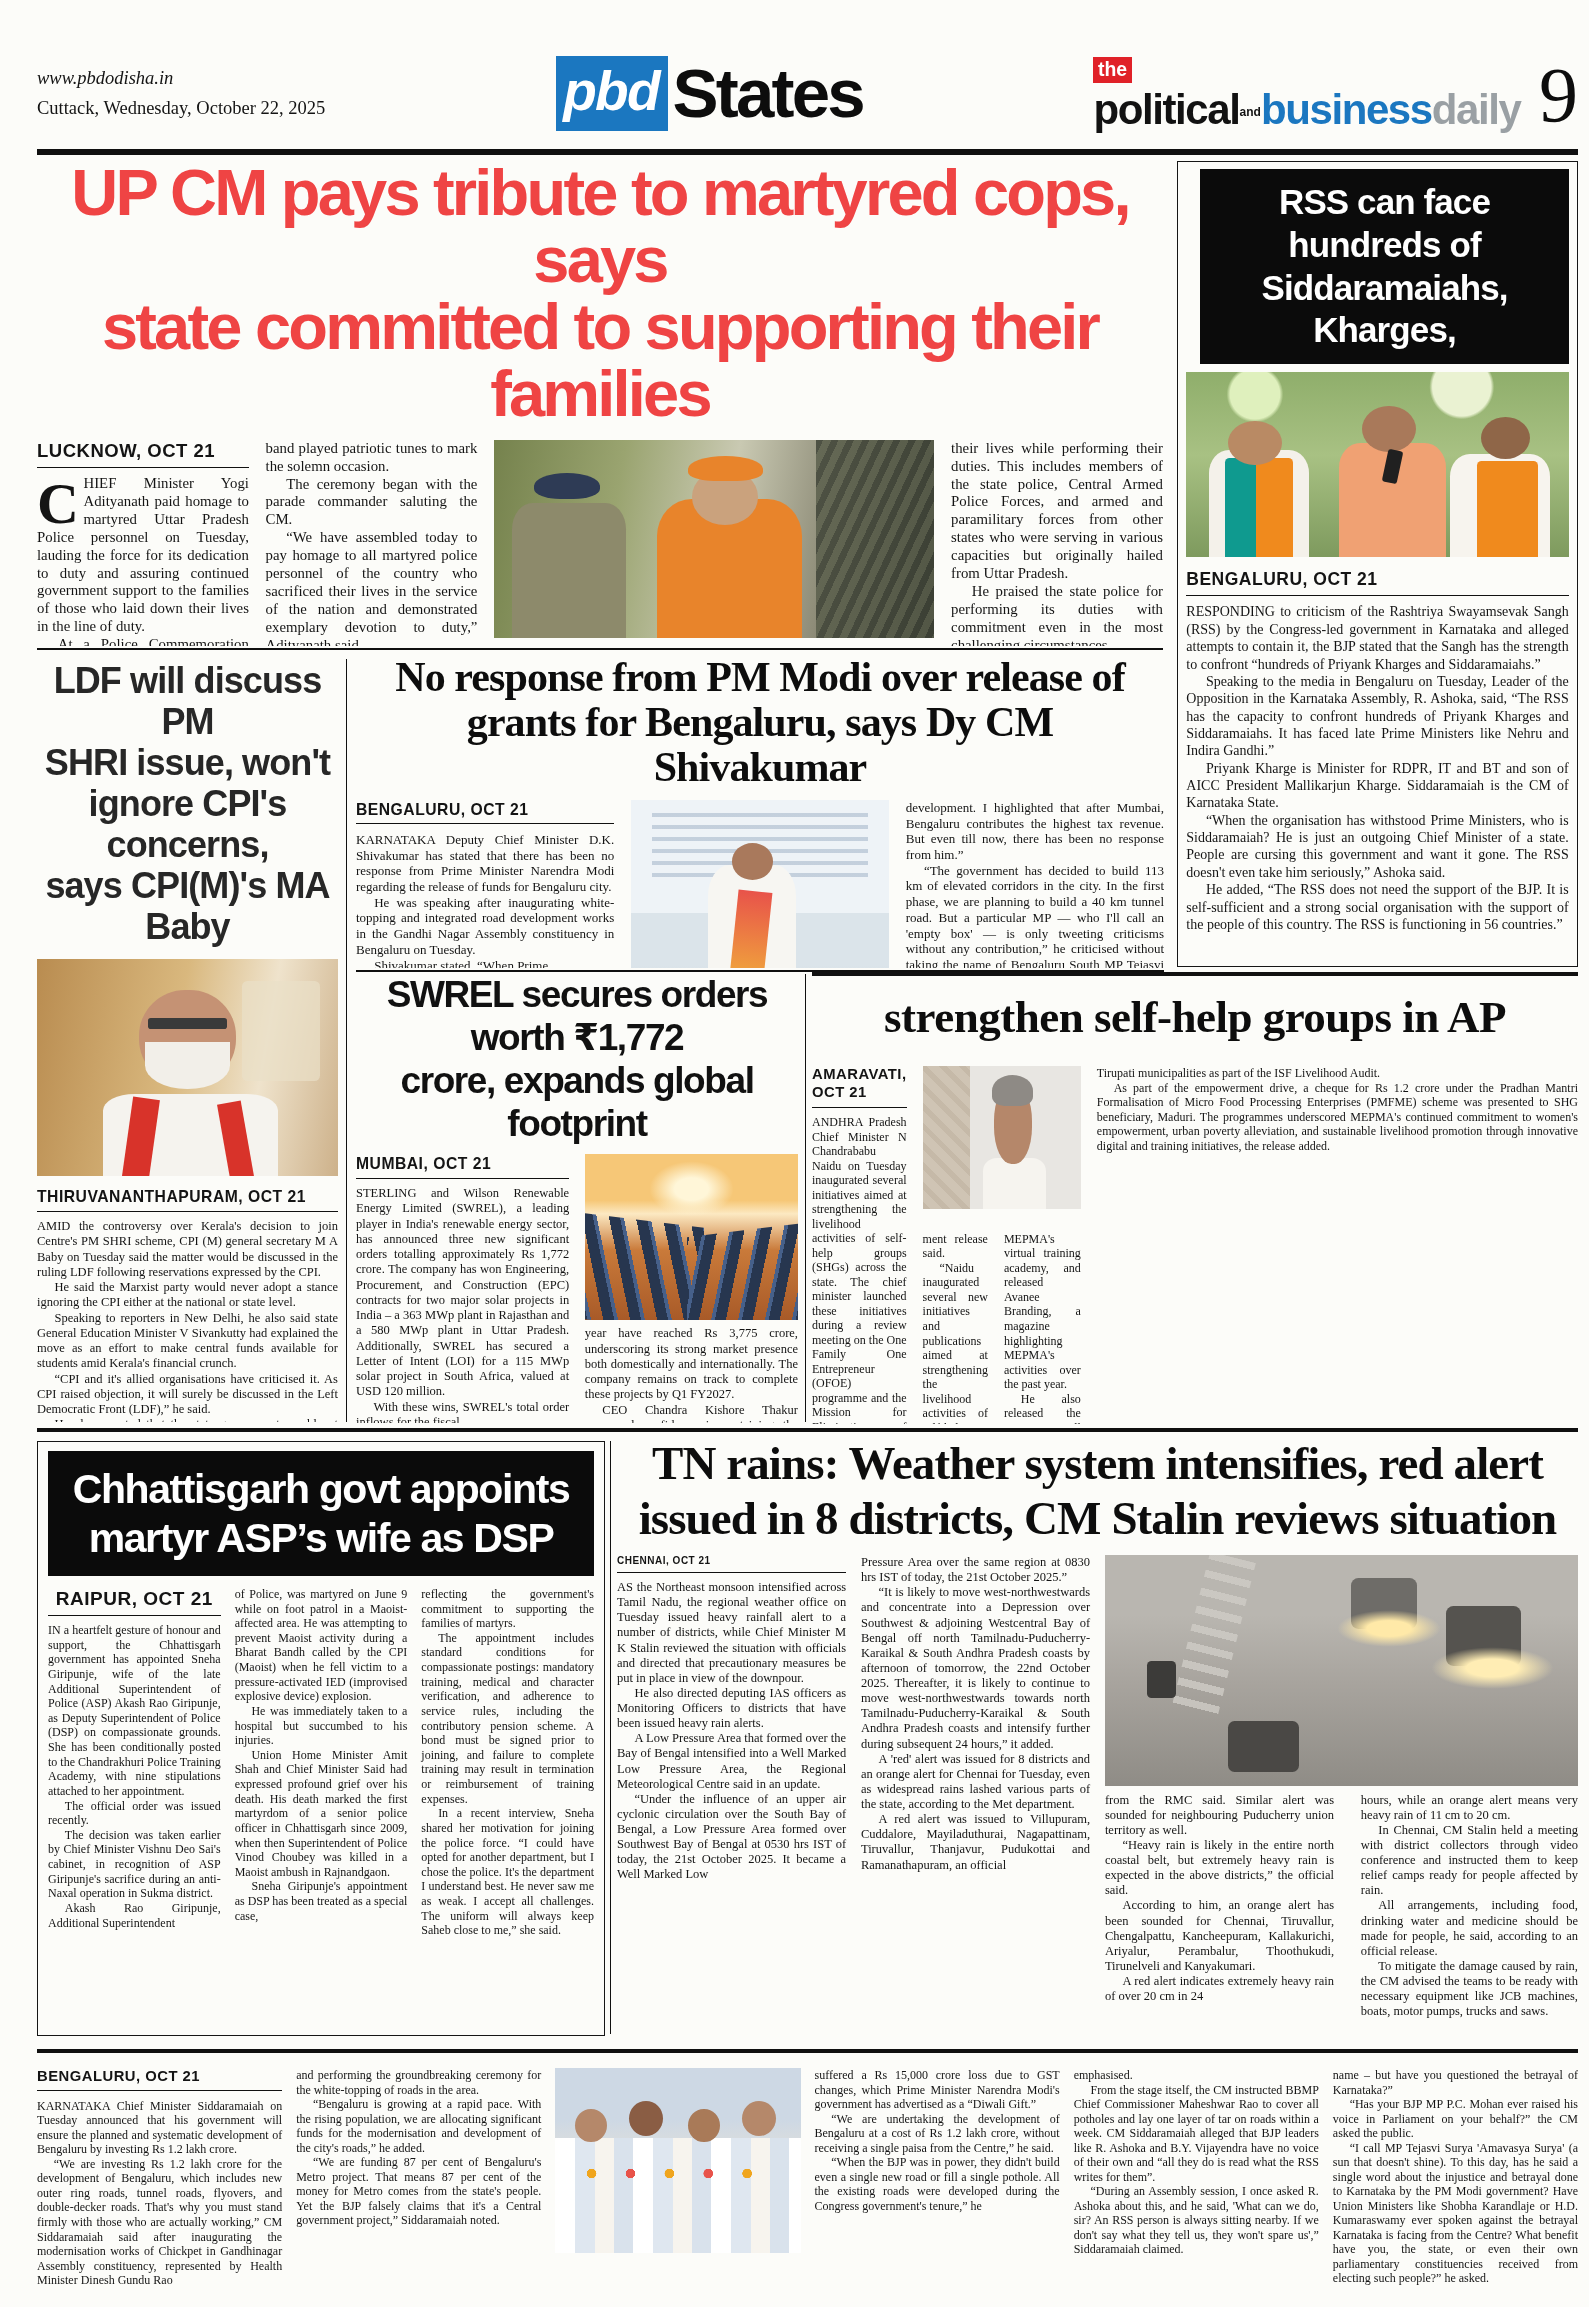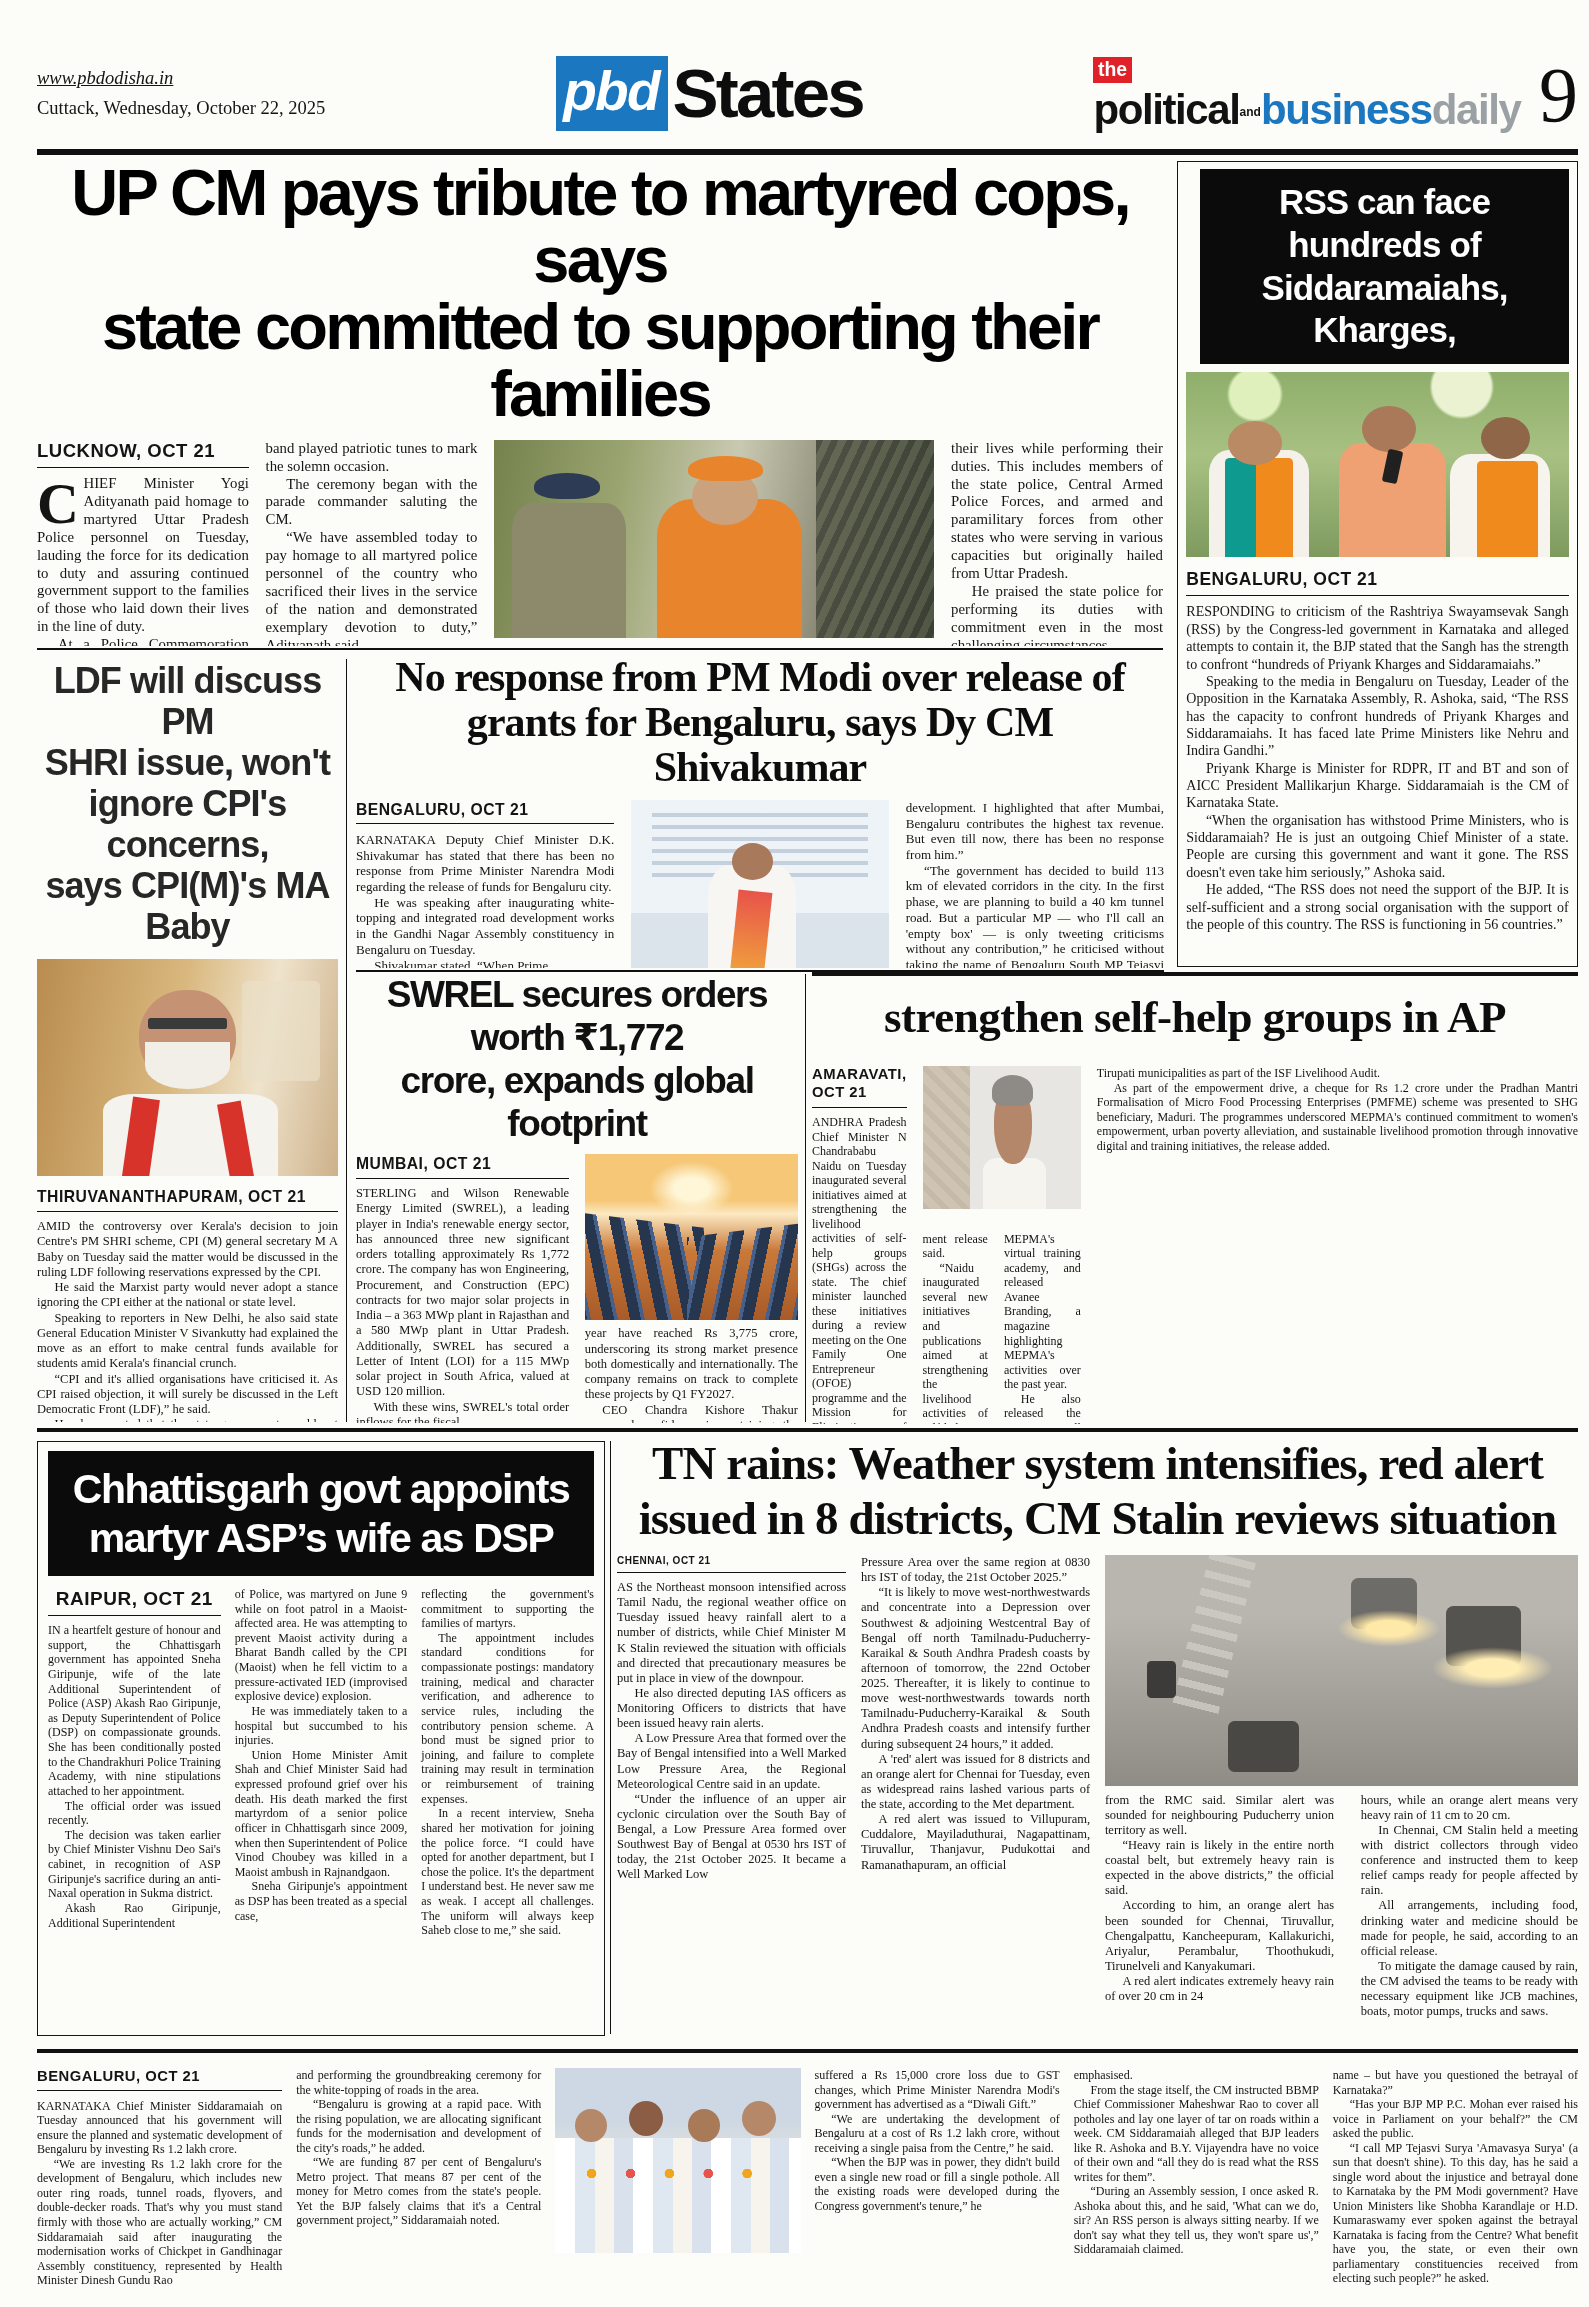--- a/index.html
+++ b/index.html
@@ -2,21 +2,21 @@
 <html style="font-size:7.4px"><head>
 <meta charset="utf-8">
 <style>
   html,body{margin:0;padding:0;background:#e9e9e6;}
   #page{position:relative;width:1589px;height:2452px;background:#fcfcf9;font-family:"Liberation Serif",serif;color:#141414;overflow:hidden;}
   .abs{position:absolute;}
   .rule{background:#101010;}
   
   #hdr{left:37px;top:41px;width:1541px;height:105px;display:flex;justify-content:space-between;align-items:center;}
   .hdr-left{font-size:18.5px;line-height:1.6;}
-  .hdr-site{font-style:italic;text-decoration:underline;}
+  .hdr-site{font-style:italic;}
   .hdr-logo{display:flex;align-items:center;gap:4.6px;}
   .pbd-box{background:#1b77c0;color:#fff;font:italic bold 55px/1 "Liberation Sans",sans-serif;padding:8.3px 9.2px 12px 7.4px;letter-spacing:-1.8px;}
   .states-txt{font:bold 69px/1 "Liberation Sans",sans-serif;letter-spacing:-2.8px;color:#0d0d0d;}
   .hdr-right{display:flex;align-items:flex-end;gap:18.5px;}
   .brand{position:relative;padding-top:32px;}
   .brand-the{position:absolute;left:0;top:0;background:#e02128;color:#fff;font:bold 19.4px/1 "Liberation Sans",sans-serif;padding:3.7px 4.6px;}
   .brand-row{font:bold 42px/1 "Liberation Sans",sans-serif;letter-spacing:-1.4px;white-space:nowrap;}
   .brand-pol{color:#121212;}
   .brand-and{font-size:12px;letter-spacing:0;color:#121212;vertical-align:8.3px;}
   .brand-bus{color:#1b77c0;}
@@ -24,21 +24,21 @@
   .pageno{font:400 78px/0.9 "Liberation Serif",serif;color:#0d0d0d;}
   
   .art{position:absolute;overflow:hidden;}
   .dl{font-family:"Liberation Sans",sans-serif;font-weight:bold;letter-spacing:0.5px;border-bottom:1.8px solid #111;padding-bottom:4.6px;margin-bottom:7.4px;}
   .art p{margin:0;text-align:justify;text-indent:1.4em;}
   .art p.lead{text-indent:0;}
   .ph{position:relative;overflow:hidden;}
   .sp{position:absolute;}
   
   #upcm{left:37px;top:160px;width:1126px;height:486px;}
-  .upcm-h{font:bold 65px/1.03 "Liberation Sans",sans-serif;letter-spacing:-2.8px;text-align:center;color:#000000;}
+  .upcm-h{font:bold 65px/1.03 "Liberation Sans",sans-serif;letter-spacing:-2.8px;text-align:center;color:#ef4444;}
   .upcm-grid{display:grid;grid-template-columns:repeat(5,1fr);column-gap:16.6px;margin-top:12px;font-size:14.8px;line-height:1.21;}
   #upcm .dl{font-size:18.5px;}
   .upcm-c1{grid-area:1/1/3/2;}.upcm-c2{grid-area:1/2/3/3;}
   .upcm-ph{grid-area:1/3/2/5;height:198px;margin-bottom:7.4px;}
   .upcm-c3{grid-area:2/3/3/4;}.upcm-c4{grid-area:2/4/3/5;}.upcm-c5{grid-area:1/5/3/6;}
   .dc{float:left;font:bold 58px/0.78 "Liberation Serif",serif;padding:5.5px 4.6px 0 0;}
   .ph-upcm{background:linear-gradient(100deg,#75824d,#9aa470 28%,#c9c9b2 52%,#8c8a76 75%,#3c3e35 100%);}
   .ph-upcm .officer{left:4%;bottom:-6%;width:26%;height:74%;background:#8d8a6b;border-radius:18% 18% 0 0;}
   .ph-upcm .ocap{left:9%;top:17%;width:15%;height:13%;background:#2e3b55;border-radius:50% 50% 40% 40%;}
   .ph-upcm .yogi{left:37%;bottom:-8%;width:33%;height:78%;background:#e8842b;border-radius:24% 24% 0 0;}

